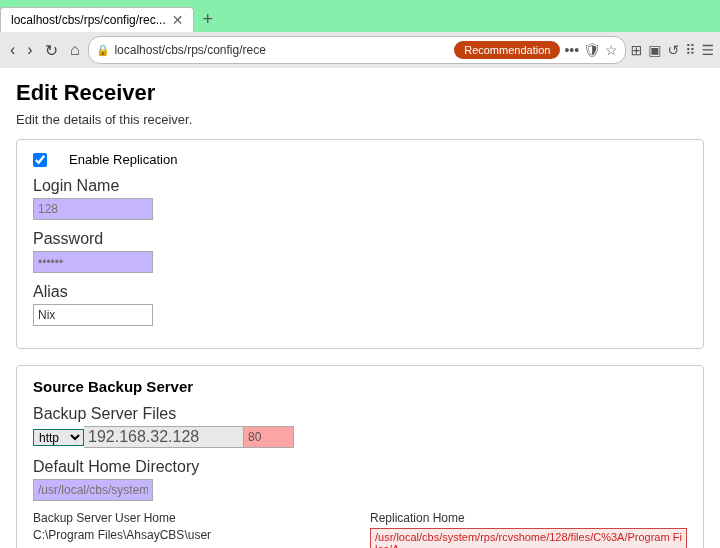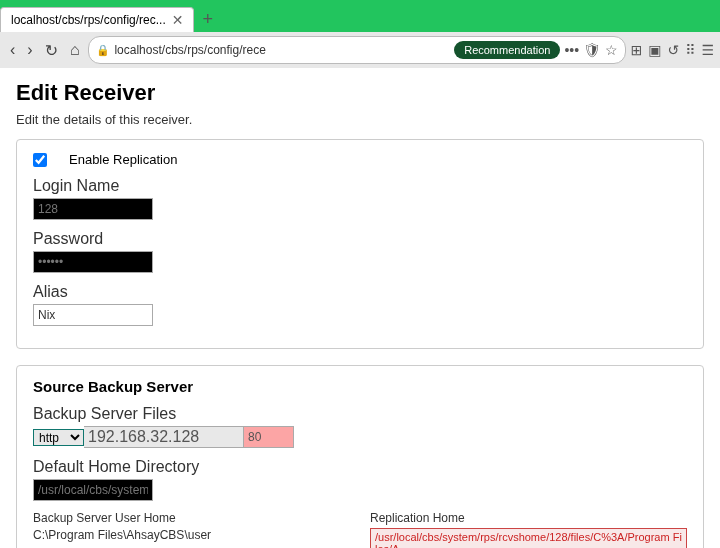--- a/index.html
+++ b/index.html
@@ -1,48 +1,48 @@
 <!DOCTYPE html>
 <html><head>
   <meta charset="utf-8">
   <style>
     * { box-sizing: border-box; margin: 0; padding: 0; }
     body { font-family: Arial, sans-serif; font-size: 13px; background: #f0f0f0; width: 720px; height: 548px; overflow: hidden; }
 
     
     .browser-chrome { background: #e8e8e8; width: 720px; }
-    .tab-bar { display: flex; align-items: flex-end; padding: 6px 0 0 0; background: #22c55e; height: 32px; }
+    .tab-bar { display: flex; align-items: flex-end; padding: 6px 0 0 0; background: #86efac; height: 32px; }
     .tab { background: white; border: 1px solid #bbb; border-bottom: none; border-radius: 4px 4px 0 0; padding: 4px 10px; font-size: 12px; display: flex; align-items: center; gap: 6px; min-width: 160px; max-width: 200px; }
     .tab-title { flex: 1; overflow: hidden; text-overflow: ellipsis; white-space: nowrap; font-size: 12px; }
     .tab-close { cursor: pointer; color: #666; font-size: 14px; }
     .tab-new { background: none; border: none; font-size: 18px; padding: 0 8px; cursor: pointer; color: #555; align-self: center; }
     .nav-bar { display: flex; align-items: center; padding: 4px 6px; gap: 4px; background: #e8e8e8; height: 36px; }
     .nav-btn { background: none; border: none; cursor: pointer; color: #444; font-size: 16px; padding: 2px 4px; }
     .nav-btn:disabled { color: #aaa; }
     .address-bar { flex: 1; display: flex; align-items: center; background: white; border: 1px solid #bbb; border-radius: 12px; padding: 3px 8px; gap: 4px; height: 28px; }
     .address-text { flex: 1; font-size: 12px; color: #333; }
     .security-icon { color: #555; font-size: 11px; }
-    .recommendation-btn { background: #14532d; color: white; border: none; border-radius: 12px; padding: 3px 10px; font-size: 11px; cursor: pointer; }
+    .recommendation-btn { background: #c2410c; color: white; border: none; border-radius: 12px; padding: 3px 10px; font-size: 11px; cursor: pointer; }
     .nav-icons { display: flex; align-items: center; gap: 6px; }
     .nav-icon { color: #555; font-size: 14px; cursor: pointer; }
 
     
     .page { background: white; width: 720px; height: 480px; padding: 12px 16px; overflow-y: auto; }
     .page-title { font-size: 22px; font-weight: bold; margin-bottom: 6px; }
     .page-subtitle { font-size: 13px; color: #333; margin-bottom: 12px; }
 
     .section { border: 1px solid #ccc; border-radius: 4px; margin-bottom: 16px; padding: 12px 16px; }
     .section-title { font-size: 15px; font-weight: bold; margin-bottom: 10px; }
 
     .checkbox-row { display: flex; align-items: center; gap: 22px; margin-bottom: 10px; }
     .checkbox-row input[type=checkbox] { width: 14px; height: 14px; }
 
     .field { margin-bottom: 10px; }
     .field label { display: block; font-size: 16px; margin-bottom: 3px; color: #333; }
-    .field input[type=text], .field input[type=password] { width: 120px; height: 22px; border: 1px solid #aaa; background: #000000; padding: 2px 4px; font-size: 12px; color: #666; }
+    .field input[type=text], .field input[type=password] { width: 120px; height: 22px; border: 1px solid #aaa; background: #c4b5fd; padding: 2px 4px; font-size: 12px; color: #666; }
     .field input.alias { width: 120px; background: white; color: #333; }
 
     .source-section { border: 1px solid #ccc; border-radius: 4px; padding: 12px 16px; }
     .host-row { display: flex; align-items: center; gap: 0; margin-bottom: 10px; }
     .host-row select { height: 17px; font-size: 12px; border: 1px solid #0f766e; background: #e8e8e8; padding: 0 1px; }
     .host-row input.host { width: 160px; height: 22px; border: 1px solid #aaa; border-left: none; background: #e8e8e8; padding: 2px 4px; font-size: 16px; color: #555; }
     .host-row input.port { width: 50px; height: 22px; border: 1px solid #aaa; border-left: none; background: #fca5a5; padding: 2px 4px; font-size: 12px; color: #555; }
 
     .wide-input { width: 280px; height: 22px; border: 1px solid #aaa; background: #e8e8e8; padding: 2px 4px; font-size: 12px; color: #555; }
 

